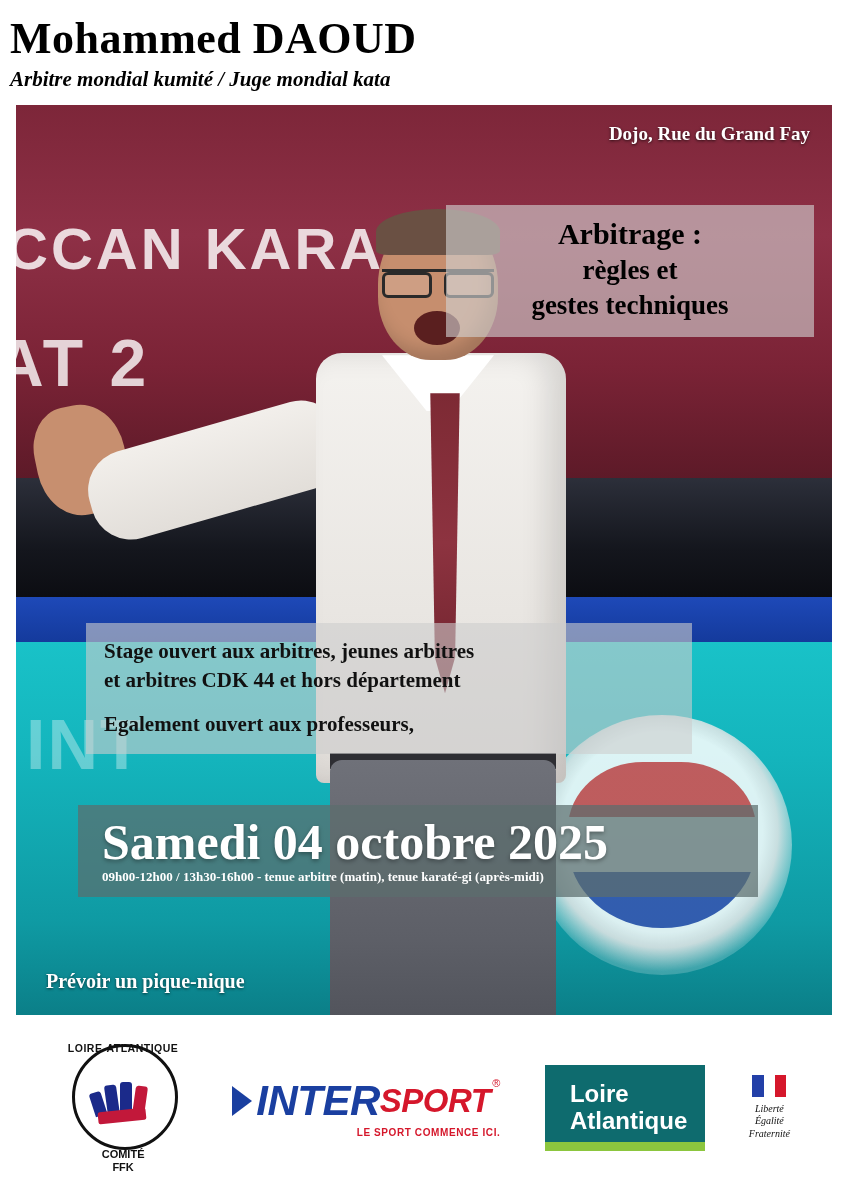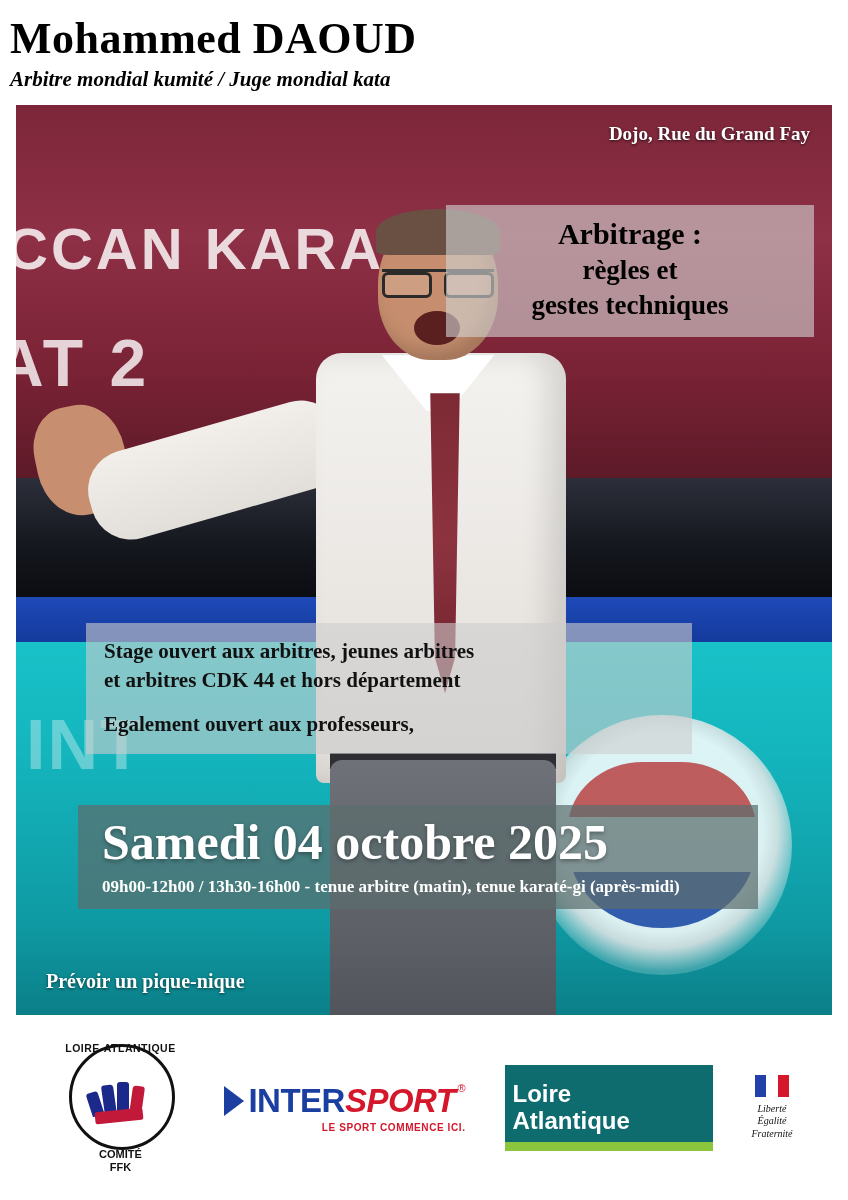--- a/index.html
+++ b/index.html
@@ -320,22 +320,22 @@
     font-family: "Liberation Serif", serif;
     font-weight: bold;
     font-size: 50px;
     line-height: 1.08;
     text-shadow: 0 2px 4px rgba(0,0,0,0.35);
   }
   .date-sub {
     color: #ffffff;
     font-family: "Liberation Serif", serif;
     font-weight: bold;
-    font-size: 17px;
-    margin-top: 8px;
+    font-size: 13px;
+    margin-top: 0;
   }
   .picnic {
     position: absolute;
     left: 30px;
     bottom: 22px;
     color: #ffffff;
     font-family: "Liberation Serif", serif;
     font-weight: bold;
     font-size: 20px;
     text-shadow: 0 1px 3px rgba(0,0,0,0.6);
@@ -431,21 +431,22 @@
   .is-arrow {
     width: 0; height: 0;
     border-top: 15px solid transparent;
     border-bottom: 15px solid transparent;
     border-left: 20px solid #1a3fa0;
     margin-right: 4px;
   }
   .is-inter {
     font-family: "Liberation Sans", sans-serif;
     font-weight: bold;
-    font-size: 33px;
+    font-style: italic;
+    font-size: 42px;
     color: #1a3fa0;
     letter-spacing: -0.5px;
   }
   .is-sport {
     font-family: "Liberation Sans", sans-serif;
     font-weight: bold;
     font-style: italic;
     font-size: 33px;
     color: #d5172b;
     letter-spacing: -0.5px;
@@ -462,25 +463,26 @@
     font-weight: bold;
     font-size: 10px;
     color: #d5172b;
     letter-spacing: 0.6px;
     align-self: flex-end;
     margin-top: 2px;
   }
   
   .loire {
     position: relative;
-    width: 208px;
+    width: 160px;
     height: 86px;
     background: #0e6b6e;
     display: flex;
     align-items: center;
+    justify-content: center;
   }
   .loire-txt {
     font-family: "Liberation Sans", sans-serif;
     font-weight: bold;
     font-size: 24px;
     color: #ffffff;
     line-height: 1.1;
     text-align: left;
     padding-left: 8px;
   }

